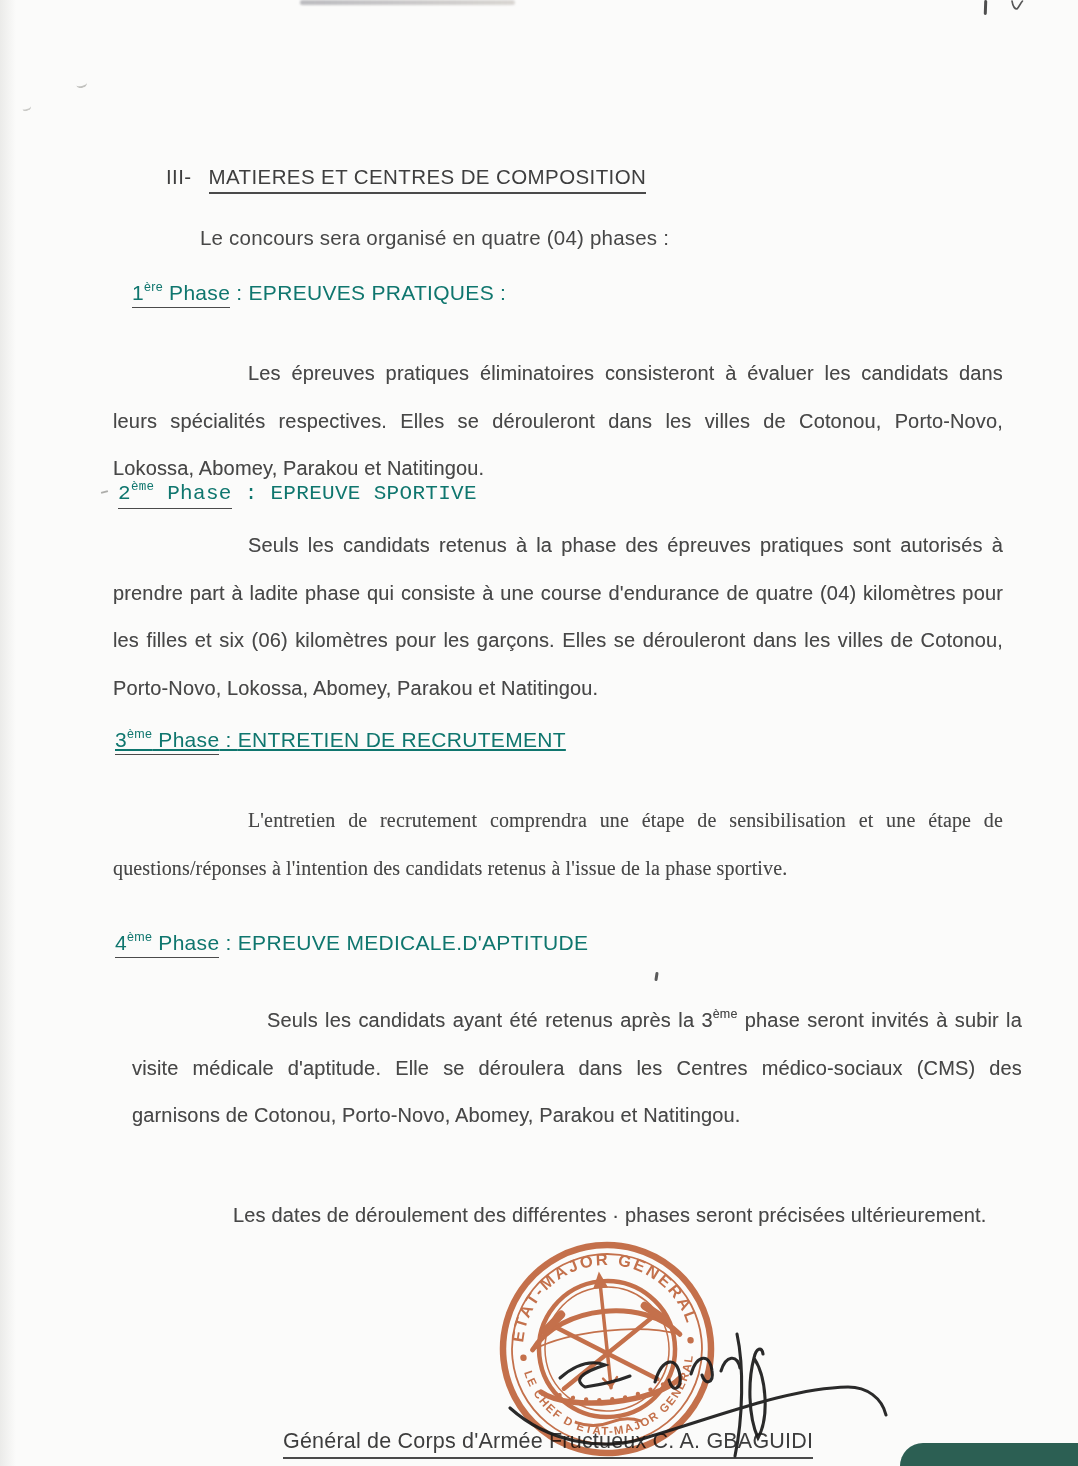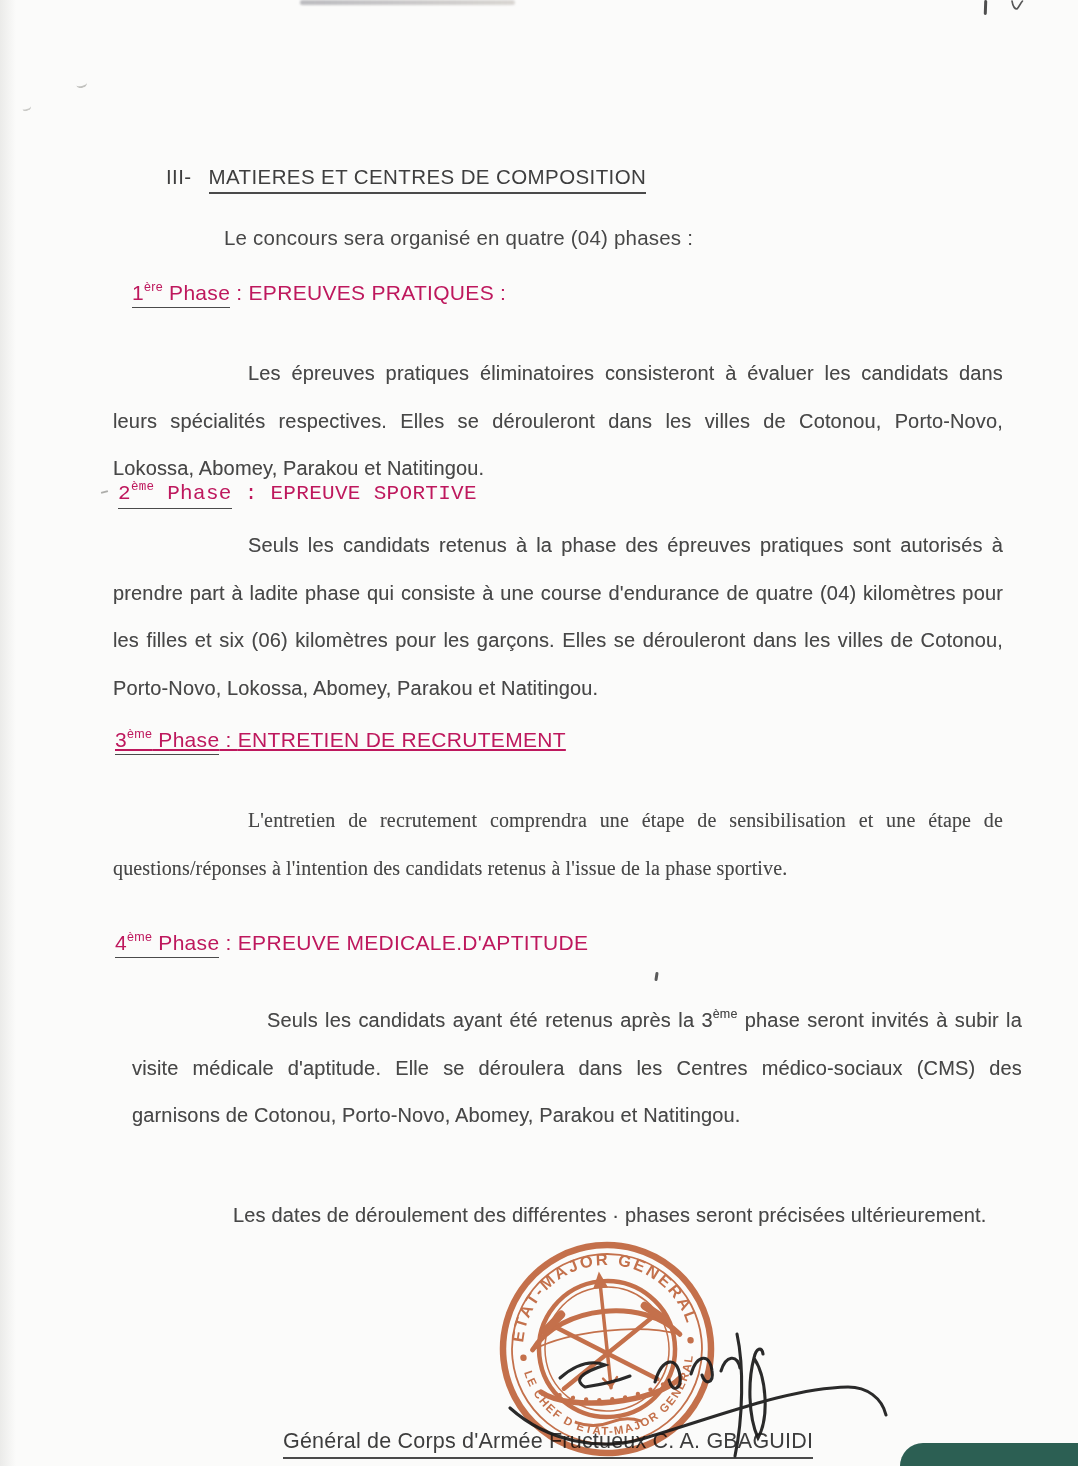--- a/index.html
+++ b/index.html
@@ -17,27 +17,27 @@
   }
   .abs{position:absolute;}
   
   .doc-title{
     left:150px;top:165px;font-size:20.5px;letter-spacing:0.4px;
     color:#3e3e3e;white-space:nowrap;margin-left:16px;
   }
   .doc-title .numeral{margin-right:17px;}
   .u{border-bottom:2px solid #4a4a4a;padding-bottom:4px;}
   .phase-heading{
-    font-size:21px;letter-spacing:0.3px;color:#be185d;white-space:nowrap;
+    font-size:21px;letter-spacing:0.3px;color:#0f766e;white-space:nowrap;
   }
   .phase-heading .u{padding-bottom:3px;border-bottom-width:1.8px;}
   sup{font-size:12.5px;position:relative;top:-1px;vertical-align:super;line-height:0;}
   
   .intro{
-    left:200px;top:226px;font-size:20.5px;letter-spacing:0.2px;white-space:nowrap;margin-left:24px;
+    left:200px;top:226px;font-size:20.5px;letter-spacing:0.2px;white-space:nowrap;
   }
   .para{
     left:113px;width:890px;
     font-size:20px;line-height:47.5px;letter-spacing:0.15px;
     text-align:justify;text-indent:135px;
     text-shadow:0 0 0.5px rgba(70,70,70,0.35);
   }
   .para.closing{text-indent:120px;}
   
   .signatory{

